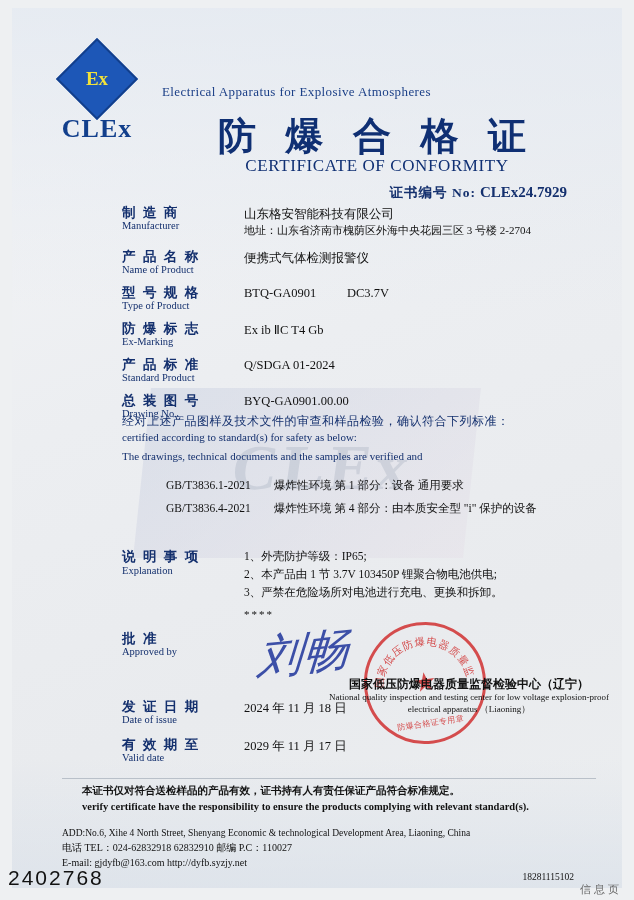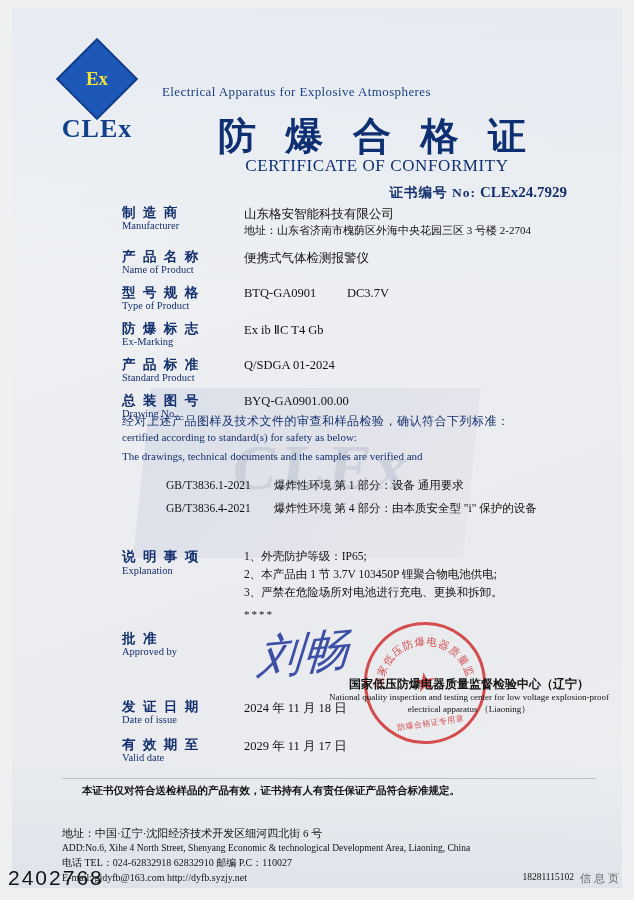--- a/index.html
+++ b/index.html
@@ -205,21 +205,21 @@
   .addr .a-tel { font-size:10px; color:#111; margin-top:3px;}
   .addr .a-mail { font-size:10px; color:#111; margin-top:2px;}
   .addr .a-fax { position:absolute; right:28px; top:46px; font-size:9.5px; color:#111;}
 
   .barcode-num {
     position:absolute; left:8px; bottom:10px;
     font-size:21px; letter-spacing:2px; color:#111;
     font-family:"Liberation Sans", sans-serif;
   }
   .footer-tag {
-    position:absolute; right:12px; bottom:14px;
+    position:absolute; right:12px; bottom:3px;
     font-size:11px; color:#666; letter-spacing:3px;margin-left:46px;
   }
   .rule {
     position:absolute; left:50px; top:770px; width:534px; height:1px;
     background:#b9c0c9;
   }
 </style>
 </head>
 <body>
 
@@ -344,24 +344,24 @@
     <div class="row" style="position:absolute; left:0; top:728px; width:610px;">
       <div class="lab-cn">有 效 期 至</div>
       <div class="lab-en">Valid date</div>
       <div class="val">2029 年 11 月 17 日</div>
     </div>
 
     <div class="rule"></div>
 
     <div class="notes">
       <div>本证书仅对符合送检样品的产品有效，证书持有人有责任保证产品符合标准规定。</div>
+      <div>verify certificate have the responsibility to ensure the products complying with relevant standard(s).</div>
     </div>
 
     <div class="addr">
-      <div class="a-cn">地址：中国·辽宁·沈阳经济技术开发区细河四北街 6 号</div>
       <div class="a-en">ADD:No.6, Xihe 4 North Street, Shenyang Economic &amp; technological Development Area, Liaoning, China</div>
       <div class="a-tel">电话 TEL：024-62832918 62832910        邮编 P.C：110027</div>
       <div class="a-mail">E-mail: gjdyfb@163.com    http://dyfb.syzjy.net</div>
       <div class="a-fax">18281115102</div>
     </div>
 
   </div>
 
   <div class="barcode-num">2402768</div>
   <div class="footer-tag">信息页</div>

